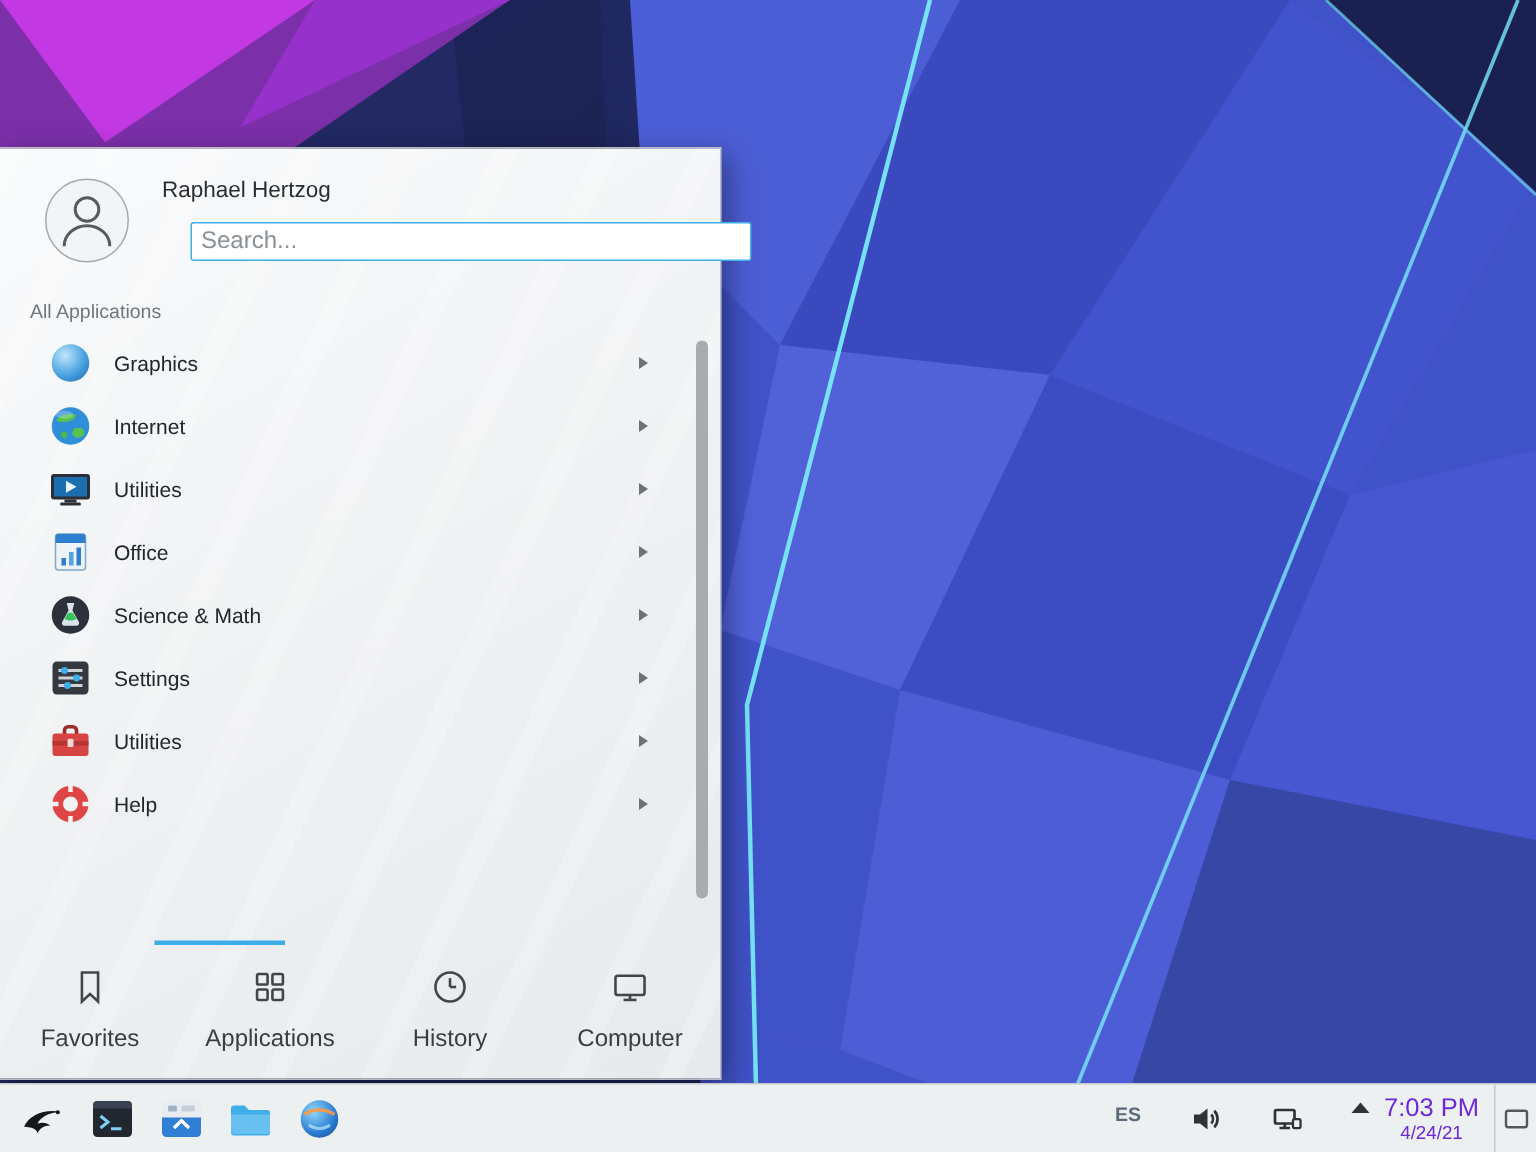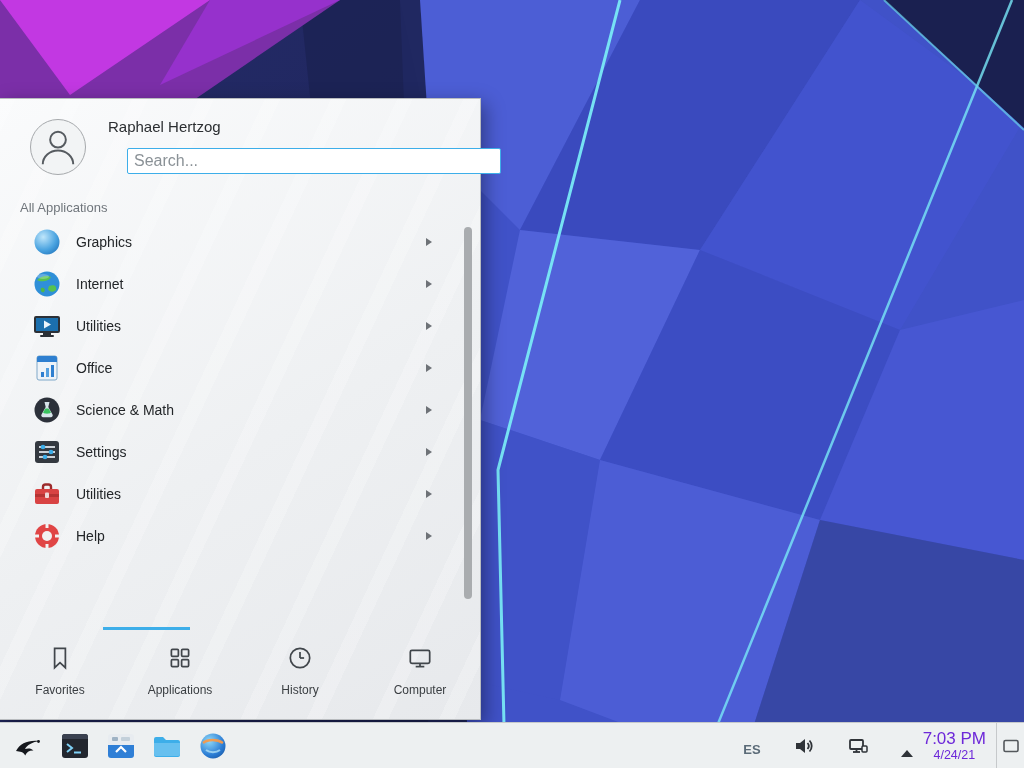--- a/index.html
+++ b/index.html
@@ -53,32 +53,32 @@
   .scrollbar-handle {
     position:absolute; right:8px; top:128px; width:8px; height:372px;
     background:#a9acaf; border-radius:4px;
   }
 
   
   .tabbar { position:absolute; left:0; bottom:0; width:100%; height:92px; display:flex; }
   .tab-indicator { position:absolute; left:103px; top:0; width:87px; height:3px; background:#3daee9; }
   .tab { flex:1 1 0; display:flex; flex-direction:column; align-items:center; padding-top:17px; cursor:default; }
   .tab svg { width:28px; height:28px; }
-  .tab-label { margin-top:7px; font-size:12px; color:#3a3e42; }
+  .tab-label { margin-top:7px; font-size:16px; color:#3a3e42; }
 
   
   .taskbar {
     position:absolute; left:0; bottom:0; width:100%; height:46px; z-index:6;
     background:#edf0f1; border-top:1px solid #c6c9cb;
     display:flex; align-items:center; padding:0 0 0 6px;
   }
   .tb-icon { width:34px; height:34px; margin:0 6px; display:flex; align-items:center; justify-content:center; }
   .tb-icon svg { width:32px; height:32px; }
   .tb-spacer { flex:1 1 auto; }
-  .tray { display:flex; align-items:flex-end; gap:32px; margin-right:10px; }
+  .tray { display:flex; align-items:flex-start; gap:32px; margin-right:10px; }
   .kbd-layout { font-size:13px; font-weight:bold; color:#5b6b78; }
   .tray-icon svg { width:22px; height:22px; display:block; }
   .caret-up { width:0; height:0; border-left:6px solid transparent; border-right:6px solid transparent; border-bottom:7px solid #2f3338; }
   .clock { text-align:center; margin-right:10px; line-height:1.15; color:#6d28d9; }
   .clock-time { font-size:17px; }
   .clock-date { font-size:12.5px; }
   .show-desktop {
     width:28px; height:100%; border-left:1px solid #c6c9cb;
     display:flex; align-items:center; justify-content:center;
   }

